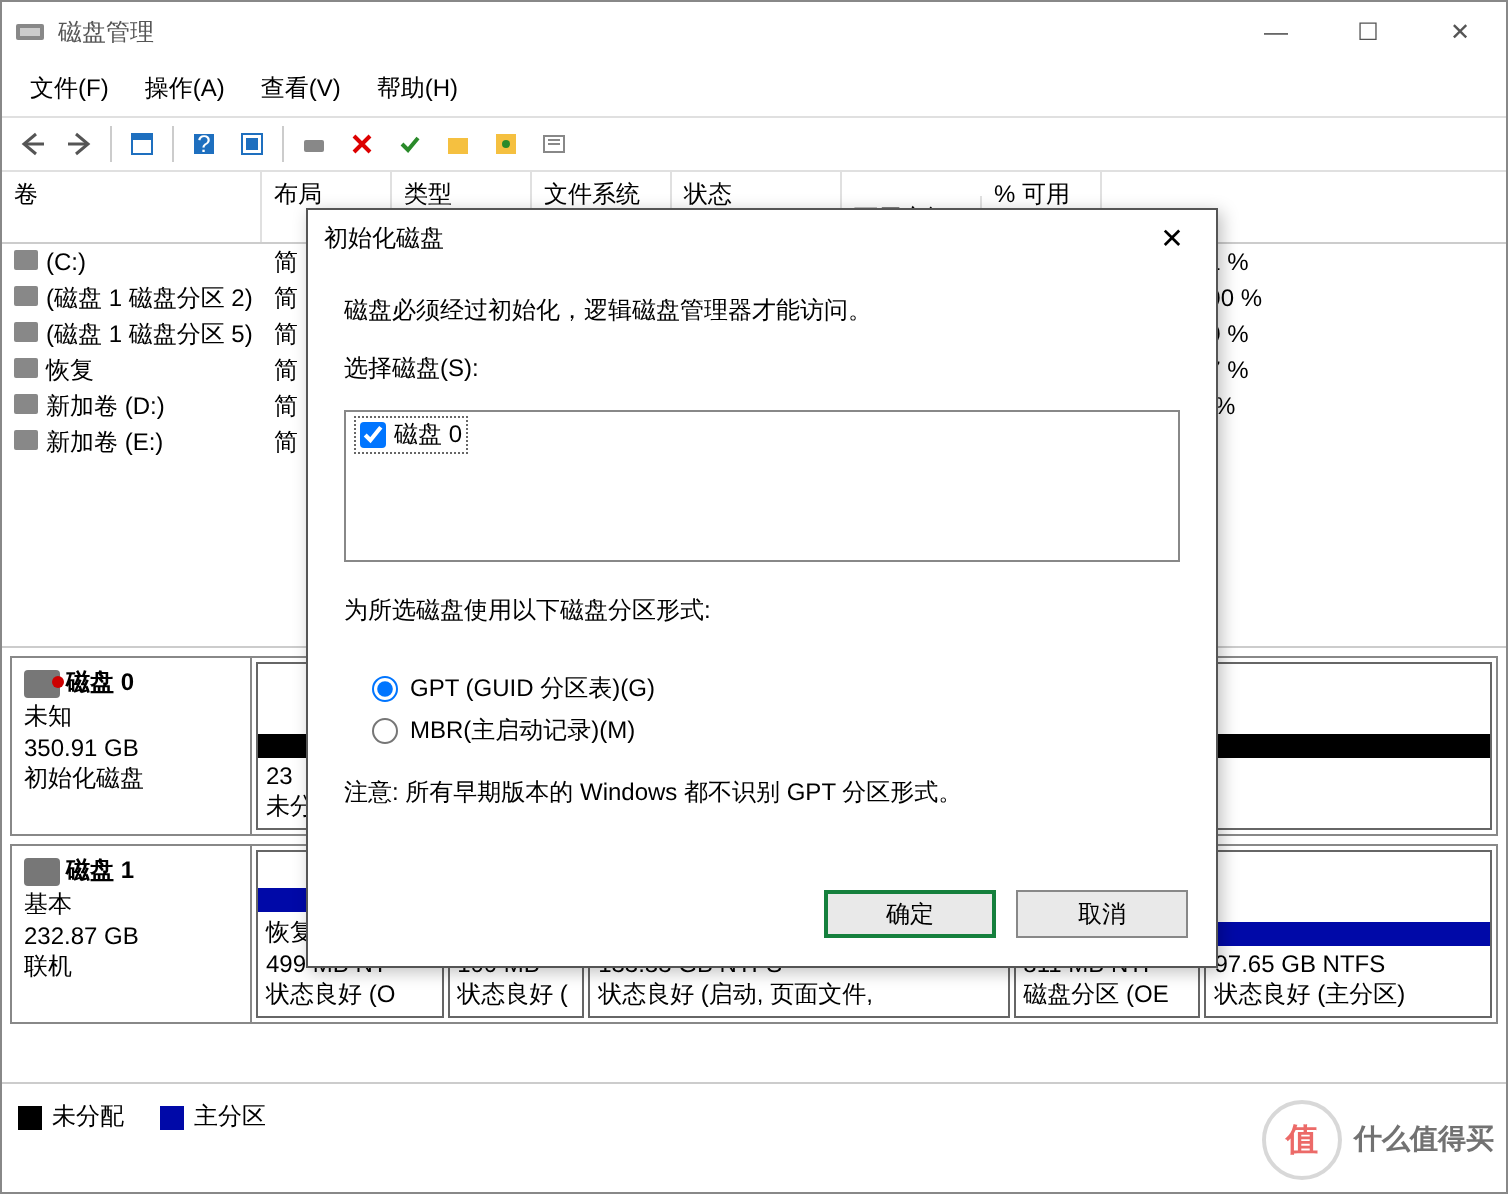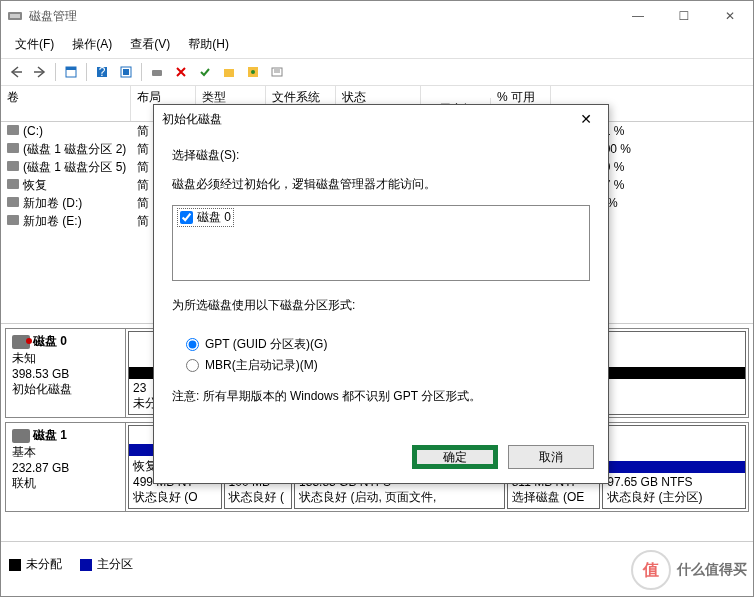--- a/index.html
+++ b/index.html
@@ -32,42 +32,42 @@
 .disk-head .dname { font-weight: bold; }
 .disk-head .dicon { display: inline-block; width: 18px; height: 14px; background: #777; border-radius: 2px; vertical-align: middle; margin-right: 3px; position: relative; }
 .disk-head .dicon::after { content: ""; position: absolute; right: -2px; top: 3px; width: 6px; height: 6px; background: #c00; border-radius: 50%; }
 .disk-head .dicon2 { display: inline-block; width: 18px; height: 14px; background: #777; border-radius: 2px; vertical-align: middle; margin-right: 3px; }
 .disk-parts { flex: 1; display: flex; gap: 2px; padding: 2px; }
 .part { border: 1px solid #666; padding: 2px 4px; display: flex; flex-direction: column; justify-content: flex-end; font-size: 11px; overflow: hidden; }
 .part .bar { height: 12px; margin: -2px -4px 2px -4px; }
 .bar.primary { background: #0009a8; }
 .bar.unalloc { background: #000; }
 
-.legend { border-top: 1px solid #ccc; padding: 14px 8px; display: flex; gap: 18px; align-items: flex-start; height: 30px; }
+.legend { border-top: 1px solid #ccc; padding: 4px 8px; display: flex; gap: 18px; align-items: flex-end; height: 30px; }
 .leg-item { display: flex; align-items: center; gap: 5px; }
 .leg-sq { width: 12px; height: 12px; }
 
 .watermark { position: absolute; right: 6px; bottom: 6px; display: flex; align-items: center; gap: 6px; opacity: 0.75; }
 .wm-circle { width: 40px; height: 40px; border-radius: 50%; background: #fff; border: 2px solid #ccc; display: flex; align-items: center; justify-content: center; color: #e63936; font-weight: bold; font-size: 16px; }
 .wm-text { writing-mode: horizontal-tb; color: #444; font-size: 14px; font-weight: bold; }
 
 
 .dialog { position: absolute; left: 152px; top: 103px; width: 456px; height: 380px; background: #fff; border: 1px solid #555; box-shadow: 2px 2px 8px rgba(0,0,0,0.25); display: flex; flex-direction: column; }
 .dlg-title { height: 28px; display: flex; align-items: center; padding: 0 8px; }
 .dlg-title .t { flex: 1; }
 .dlg-close { width: 28px; text-align: center; font-size: 14px; }
 .dlg-body { flex: 1; padding: 14px 18px 10px 18px; }
 .dlg-body p { margin-bottom: 12px; }
 .disk-select { border: 1px solid #888; height: 76px; padding: 2px 4px; margin-bottom: 16px; }
 .disk-select .dotted { border: 1px dotted #666; padding: 0 2px; display: inline-flex; align-items: center; gap: 4px; }
 .radio-group { padding: 6px 0 10px 14px; }
 .radio-group label { display: flex; align-items: center; gap: 6px; margin: 4px 0; }
 .dlg-btns { display: flex; justify-content: flex-end; gap: 10px; padding: 10px 14px 14px 0; }
 .dlg-btn { width: 86px; height: 24px; border: 1px solid #888; background: #e9e9e9; display: flex; align-items: center; justify-content: center; }
-.dlg-btn.primary { border: 5px solid #15803d; }
+.dlg-btn.primary { border: 2px solid #15803d; }
 
 .c-vol { width: 130px; }
 .c-lay { width: 65px; }
 .c-type { width: 70px; }
 .c-fs { width: 70px; }
 .c-stat { width: 85px; }
 .c-cap { width: 100px; }
 .c-free { width: 70px; margin-top: 12px; }
 .c-pct { width: 60px; }
 </style>
@@ -235,21 +235,21 @@
         <div class="lv-cell c-pct"></div>
       </div>
     </div>
 </div>
 
 <div class="graphical" id="gv">
     <div class="disk-row">
       <div class="disk-head">
         <div><span class="dicon"></span><span class="dname">磁盘 0</span></div>
         <div>未知</div>
-        <div>398.53 GB</div>
+        <div>350.91 GB</div>
         <div>初始化磁盘</div>
       </div>
       <div class="disk-parts">
         <div class="part" style="flex:1">
           <div class="bar unalloc"></div>
           <div>23</div>
           <div>未分</div>
         </div>
       </div>
     </div>
@@ -273,21 +273,21 @@
           <div>状态良好 (</div>
         </div>
         <div class="part" style="flex:2.4">
           <div class="bar primary"></div>
           <div>133.83 GB NTFS</div>
           <div>状态良好 (启动, 页面文件,</div>
         </div>
         <div class="part" style="flex:1">
           <div class="bar primary"></div>
           <div>811 MB NTF</div>
-          <div>选择磁盘 (OE</div>
+          <div>磁盘分区 (OE</div>
         </div>
         <div class="part" style="flex:1.6">
           <div class="bar primary"></div>
           <div>97.65 GB NTFS</div>
           <div>状态良好 (主分区)</div>
         </div>
       </div>
     </div>
   </div>
 
@@ -306,22 +306,22 @@
   <div class="wm-circle">值</div>
   <div class="wm-text">什么值得买</div>
 </div>
 
 <div class="dialog">
   <div class="dlg-title">
     <div class="t">初始化磁盘</div>
     <div class="dlg-close">✕</div>
   </div>
   <div class="dlg-body">
+    <p>磁盘必须经过初始化，逻辑磁盘管理器才能访问。</p>
     <p>选择磁盘(S):</p>
-    <p>磁盘必须经过初始化，逻辑磁盘管理器才能访问。</p>
     <div class="disk-select">
       <span class="dotted">
         <input type="checkbox" checked="" style="">
         <span>磁盘 0</span>
       </span>
     </div>
     <p>为所选磁盘使用以下磁盘分区形式:</p>
     <div class="radio-group">
       <label>
         <input type="radio" name="ps" checked="" style="">

